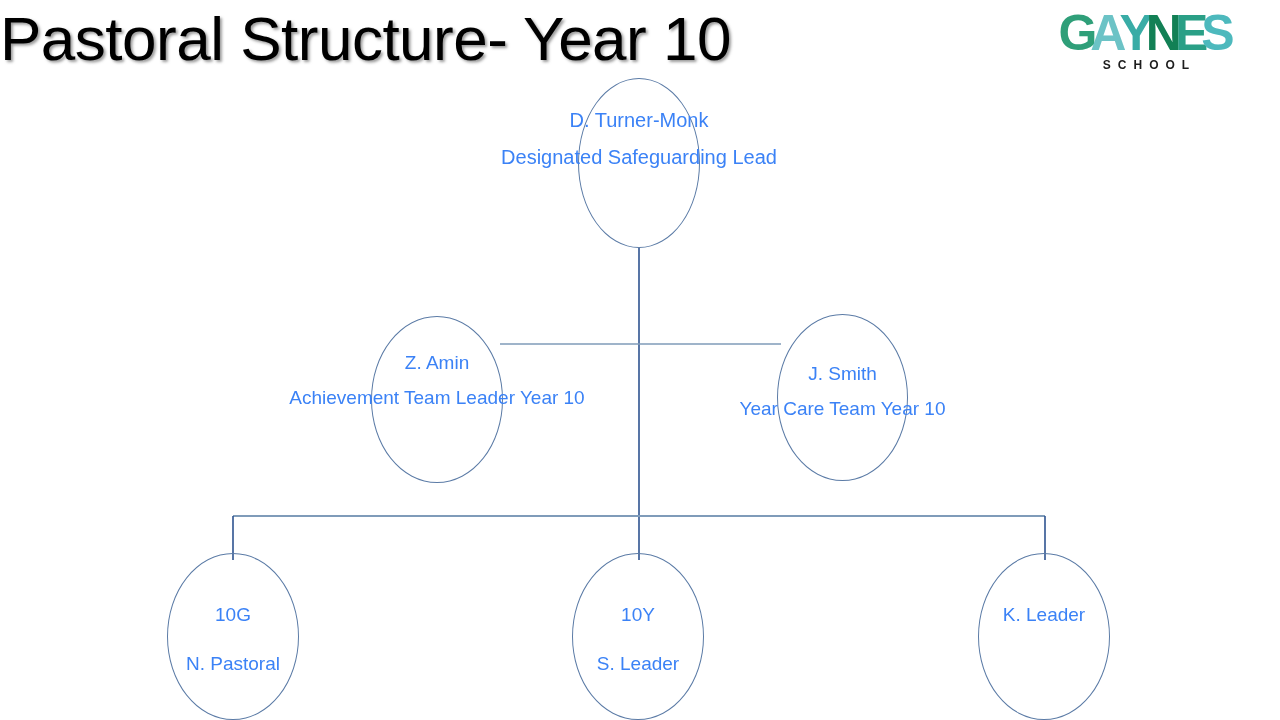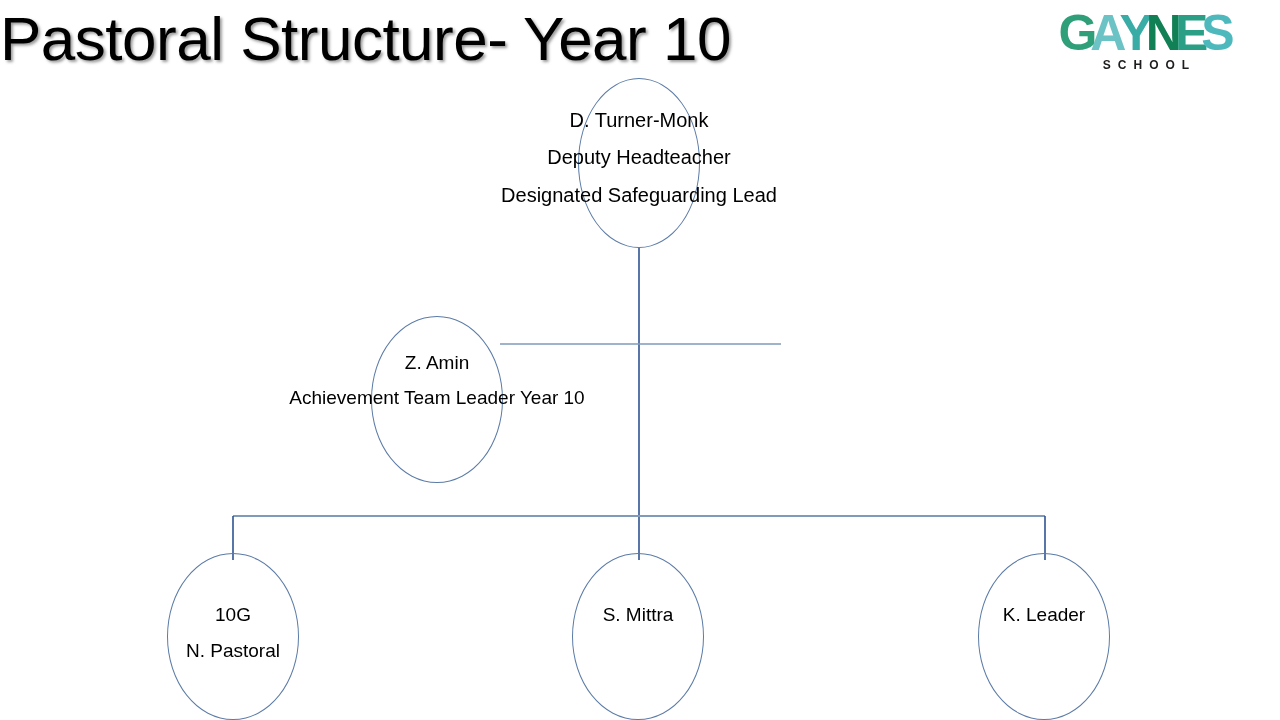--- a/index.html
+++ b/index.html
@@ -91,21 +91,21 @@
     display: flex;
     flex-direction: column;
     align-items: center;
     justify-content: center;
   }
   .node-text {
     position: absolute;
     left: 50%;
     transform: translateX(-50%);
     text-align: center;
-    color: #000000;
+    color: #3b82f6;
     font-family: "Liberation Sans", sans-serif;
     font-weight: 400;
     white-space: nowrap;
     line-height: 1.32;
   }
   .node-text.wrap { white-space: normal; }
 
   
   #node-top {
     left: 578px;
@@ -150,21 +150,21 @@
   
   .node-bottom { width: 132px; height: 167px; top: 553px; }
   #node-10g { left: 167px; }
   #node-10y { left: 572px; }
   #node-10n { left: 978px; }
   .node-bottom .node-text {
     top: 48px;
     width: 260px;
     font-size: 19px;
   }
-  .node-bottom .node-text .ln { display: block; margin-bottom: 11px; }
+  .node-bottom .node-text .ln { display: block; margin-bottom: 24px; }
 
   .ln:last-child { margin-bottom: 0 !important; }
 </style>
 </head>
 <body>
 
 <div id="slide">
 
   <div id="slide-title">Pastoral Structure- Year 10</div>
 
@@ -185,43 +185,49 @@
     <line x1="639" y1="344" x2="781" y2="344" stroke="#7f9bb9" stroke-width="1.6"></line>
 
     <line x1="233" y1="516" x2="1045" y2="516" stroke="#7f9bb9" stroke-width="2"></line>
     <line x1="233" y1="516" x2="233" y2="560" stroke="#2e5390" stroke-width="1.6"></line>
     <line x1="1045" y1="516" x2="1045" y2="560" stroke="#2e5390" stroke-width="1.6"></line>
   </svg>
 
   <div class="node" id="node-top">
     <div class="node-text">
       <span class="ln">D. Turner-Monk</span>
-      <span class="ln">Deputy Headteacher</span>
       <span class="ln">Designated Safeguarding Lead</span>
     </div>
   </div>
 
   <div class="node" id="node-mid-left">
     <div class="node-text wrap">
       <span class="ln">Z. Amin</span>
       <span class="ln">Achievement Team Leader Year 10</span>
     </div>
   </div>
 
+  <div class="node" id="node-mid-right">
+    <div class="node-text">
+      <span class="ln">J. Smith</span>
+      <span class="ln">Year Care Team Year 10</span>
+    </div>
+  </div>
 
   <div class="node node-bottom" id="node-10g">
     <div class="node-text">
       <span class="ln">10G</span>
       <span class="ln">N. Pastoral</span>
     </div>
   </div>
 
   <div class="node node-bottom" id="node-10y">
     <div class="node-text">
-      <span class="ln">S. Mittra</span>
+      <span class="ln">10Y</span>
+      <span class="ln">S. Leader</span>
     </div>
   </div>
 
   <div class="node node-bottom" id="node-10n">
     <div class="node-text">
       <span class="ln">K. Leader</span>
     </div>
   </div>
 
 </div>

